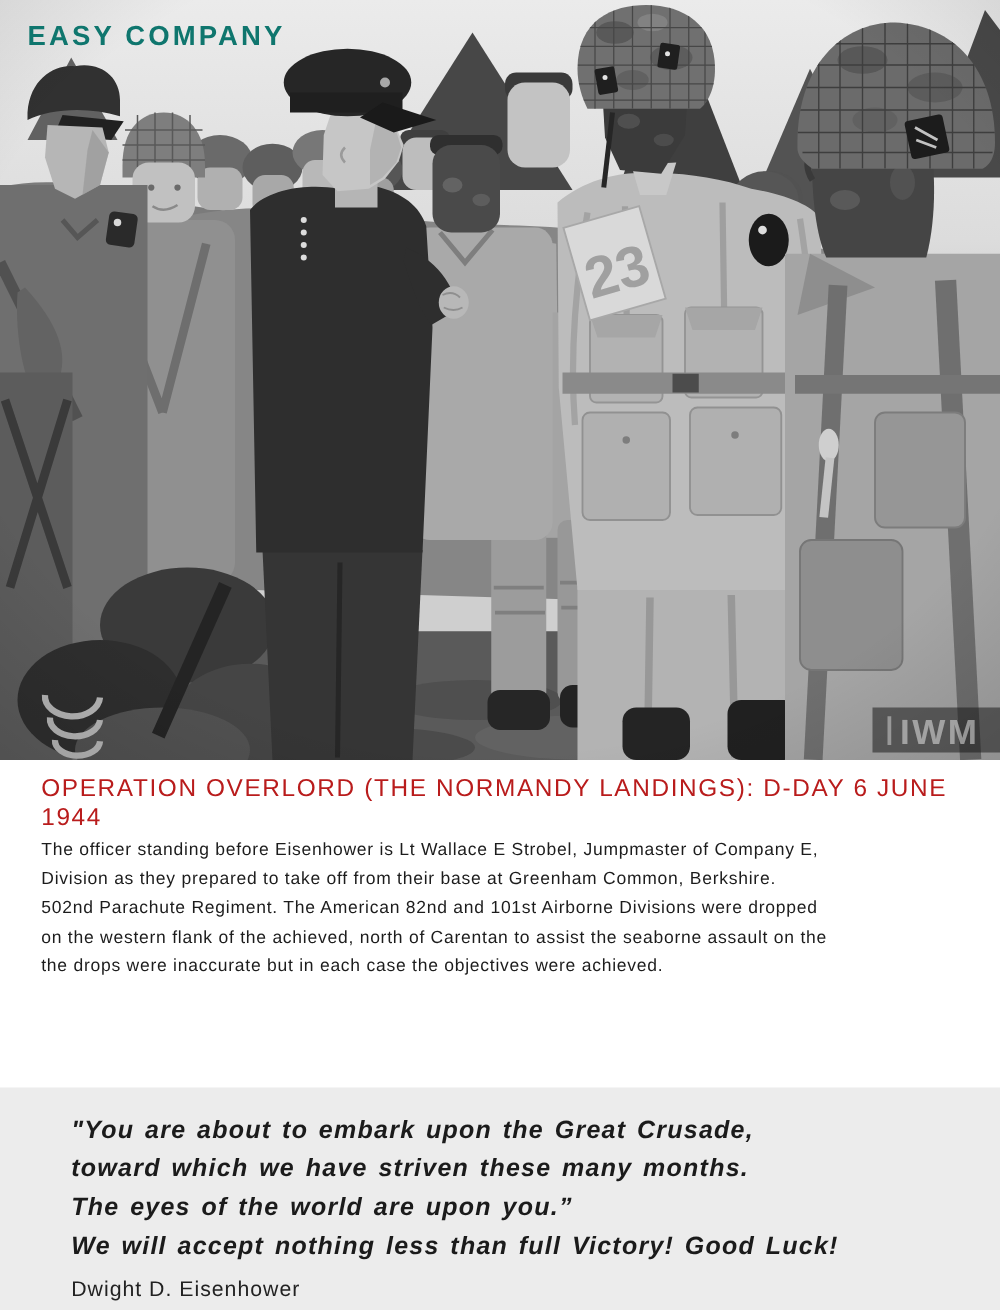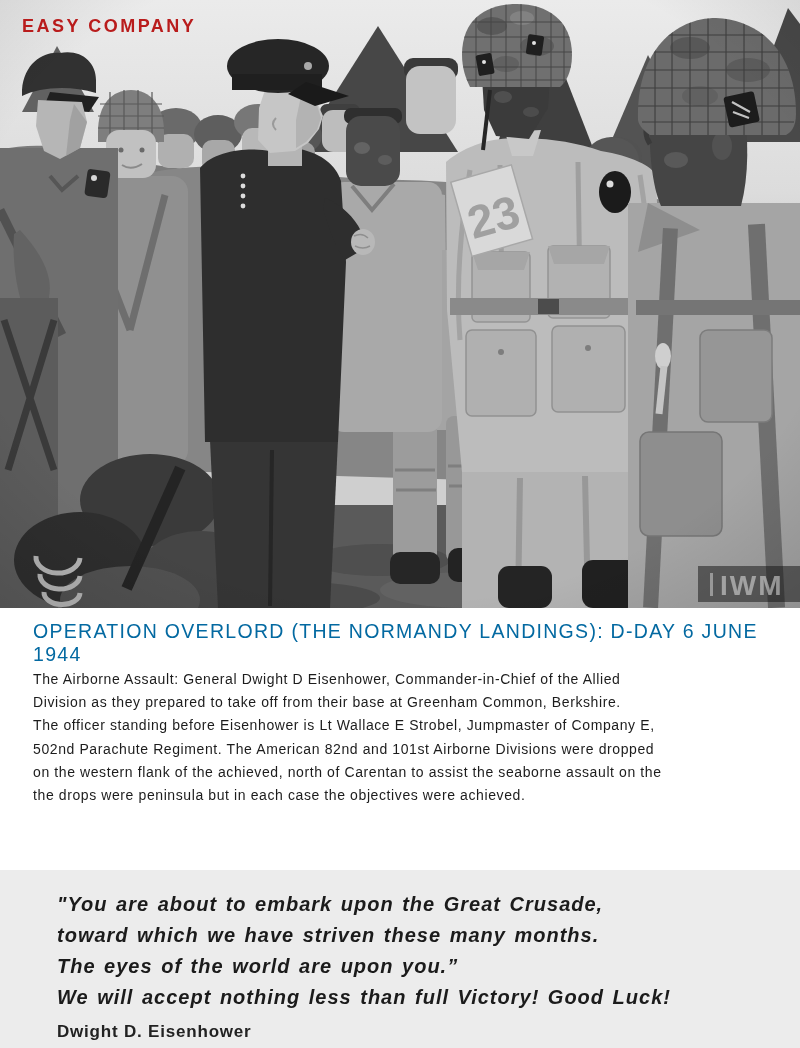--- a/index.html
+++ b/index.html
@@ -9,44 +9,44 @@
     font-family:"Liberation Sans",sans-serif;color:#151515;
   }
   
   .photo{
     position:absolute;left:0;top:0;width:800px;height:608px;margin:0;
     background:#cfcfcf;overflow:hidden;
   }
   .photo svg{display:block;width:800px;height:608px;}
   .photo-title{
     position:absolute;left:22px;top:16px;
-    font-size:18px;font-weight:800;letter-spacing:2.5px;color:#b91c1c;
+    font-size:22px;font-weight:800;letter-spacing:2.5px;color:#0f766e;
   }
   
   .headline{
     position:absolute;left:33px;top:620px;width:760px;margin:0;
-    font-size:19.5px;font-weight:500;letter-spacing:1.3px;color:#0369a1;
+    font-size:19.5px;font-weight:500;letter-spacing:1.3px;color:#b91c1c;
   }
   .body-text{
     position:absolute;left:33px;top:668px;width:755px;
     font-size:14px;font-weight:400;letter-spacing:0.6px;color:#1c1c1c;
   }
   .body-line{line-height:23.2px;white-space:nowrap;}
   
   .quote-block{
     position:absolute;left:0;top:870px;width:800px;height:178px;
     background:#ececec;box-sizing:border-box;padding:19px 20px 0 57px;
   }
   .quote-line{
     font-size:20px;font-weight:700;font-style:italic;
     letter-spacing:1px;word-spacing:2px;line-height:31px;
     color:#1b1b1b;white-space:nowrap;
   }
   .attribution{
-    margin-top:9px;font-size:17px;font-weight:700;
+    margin-top:9px;font-size:17px;font-weight:400;
     letter-spacing:0.8px;color:#222222;
   }
 </style>
 </head>
 <body>
 
 <div class="page">
 
   <figure class="photo">
     <svg viewBox="0 0 800 608" xmlns="http://www.w3.org/2000/svg">
@@ -267,26 +267,25 @@
         <text x="720" y="595" font-family="Liberation Sans, sans-serif" font-size="28" font-weight="700" letter-spacing="2" fill="rgba(225,225,225,0.55)">IWM</text>
       </g>
     </svg>
 
     <div class="photo-title">EASY COMPANY</div>
   </figure>
 
   <h1 class="headline">OPERATION OVERLORD (THE NORMANDY LANDINGS): D-DAY 6 JUNE 1944</h1>
 
   <div class="body-text">
-    <div class="body-line">The Airborne Assault: General Dwight D Eisenhower, Commander-in-Chief of the Allied</div>
+    <div class="body-line">The officer standing before Eisenhower is Lt Wallace E Strobel, Jumpmaster of Company E,</div>
     <div class="body-line">Division as they prepared to take off from their base at Greenham Common, Berkshire.</div>
-    <div class="body-line">The officer standing before Eisenhower is Lt Wallace E Strobel, Jumpmaster of Company E,</div>
     <div class="body-line">502nd Parachute Regiment. The American 82nd and 101st Airborne Divisions were dropped</div>
     <div class="body-line">on the western flank of the achieved, north of Carentan to assist the seaborne assault on the</div>
-    <div class="body-line">the drops were peninsula but in each case the objectives were achieved.</div>
+    <div class="body-line">the drops were inaccurate but in each case the objectives were achieved.</div>
   </div>
 
   <section class="quote-block">
     <div class="quote-line">"You are about to embark upon the Great Crusade,</div>
     <div class="quote-line">toward which we have striven these many months.</div>
     <div class="quote-line">The eyes of the world are upon you.”</div>
     <div class="quote-line">We will accept nothing less than full Victory! Good Luck!</div>
     <div class="attribution">Dwight D. Eisenhower</div>
   </section>
 

